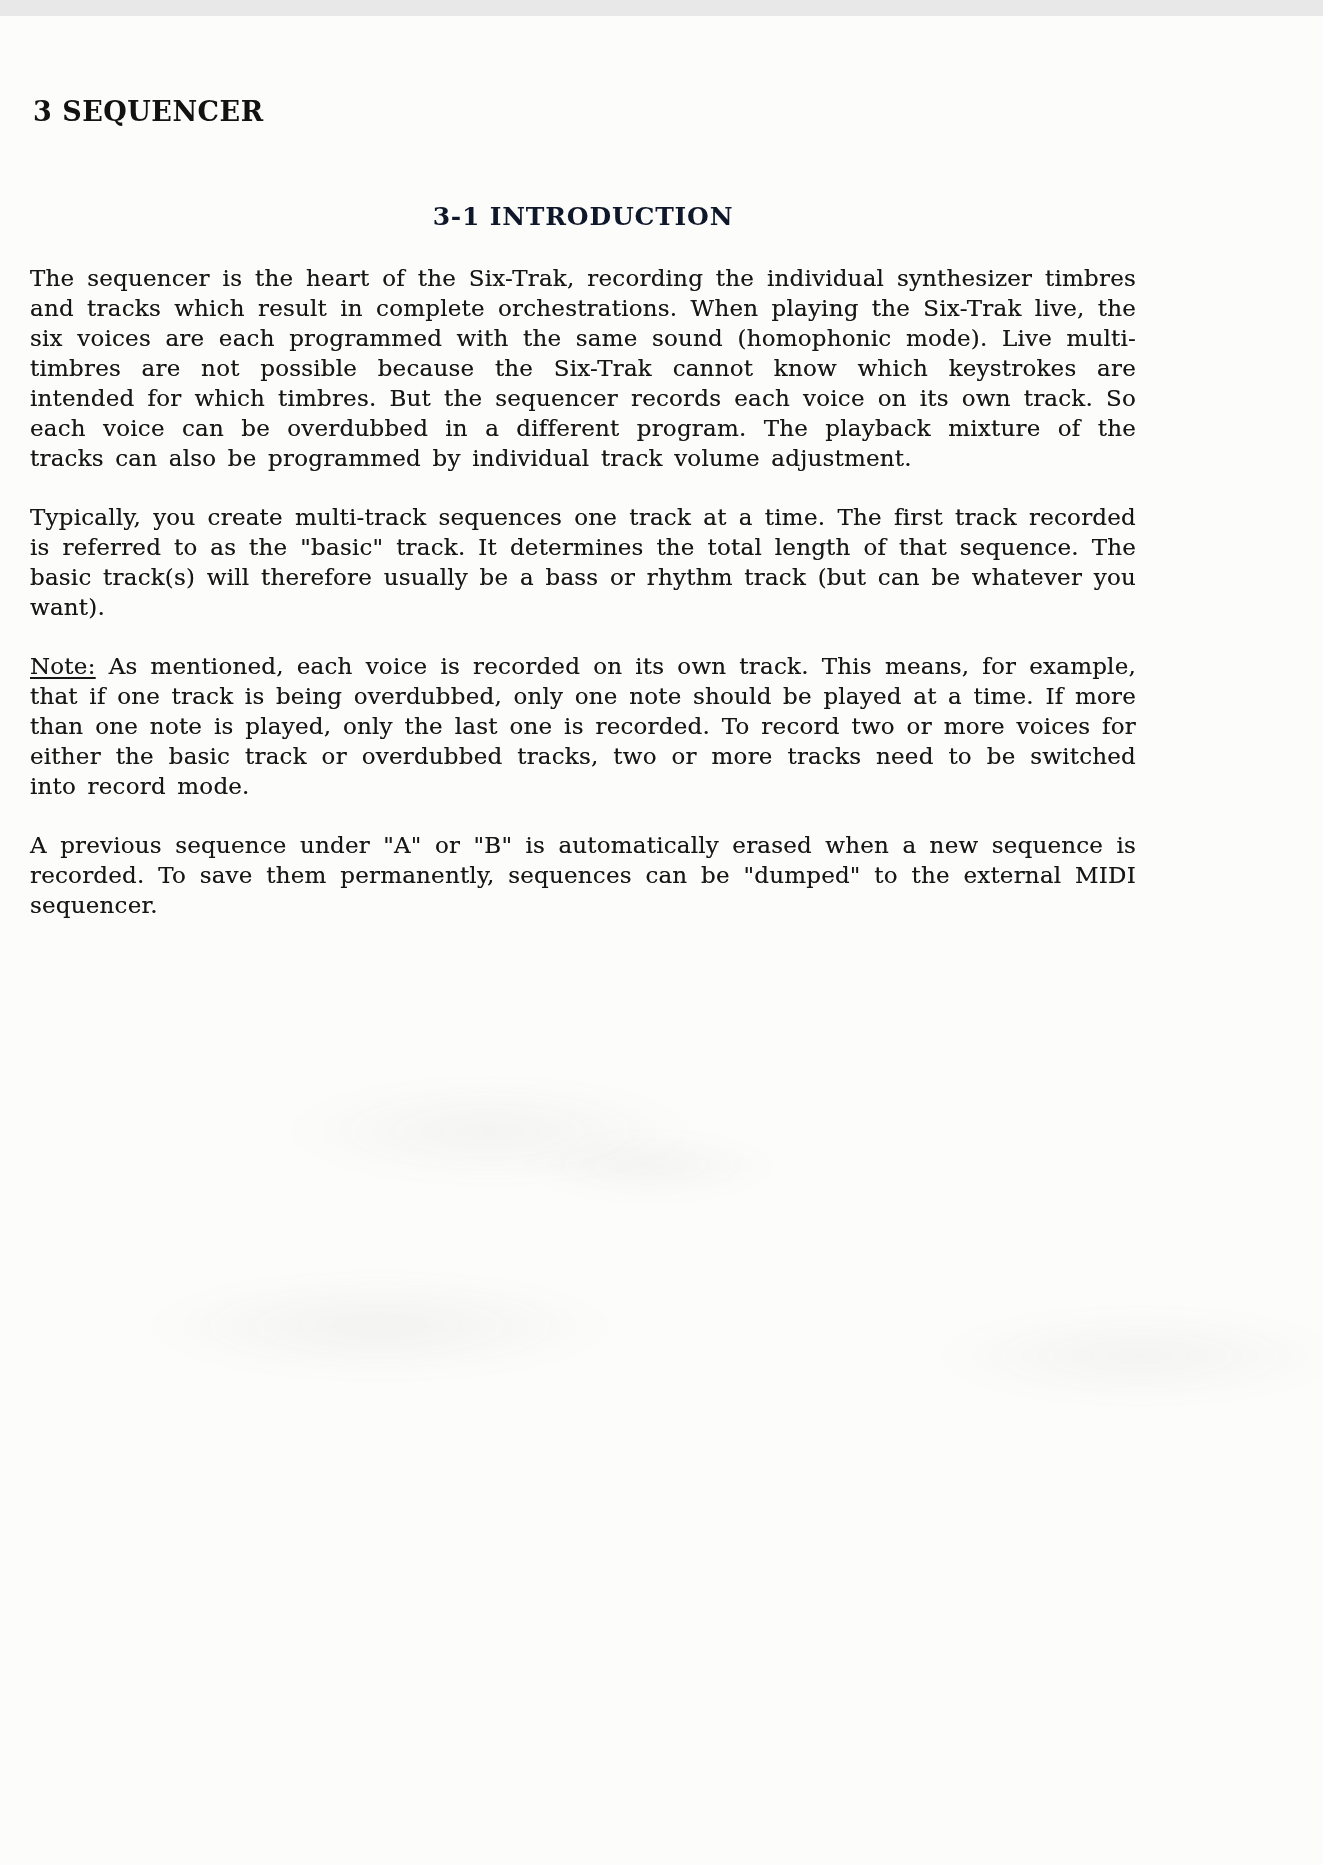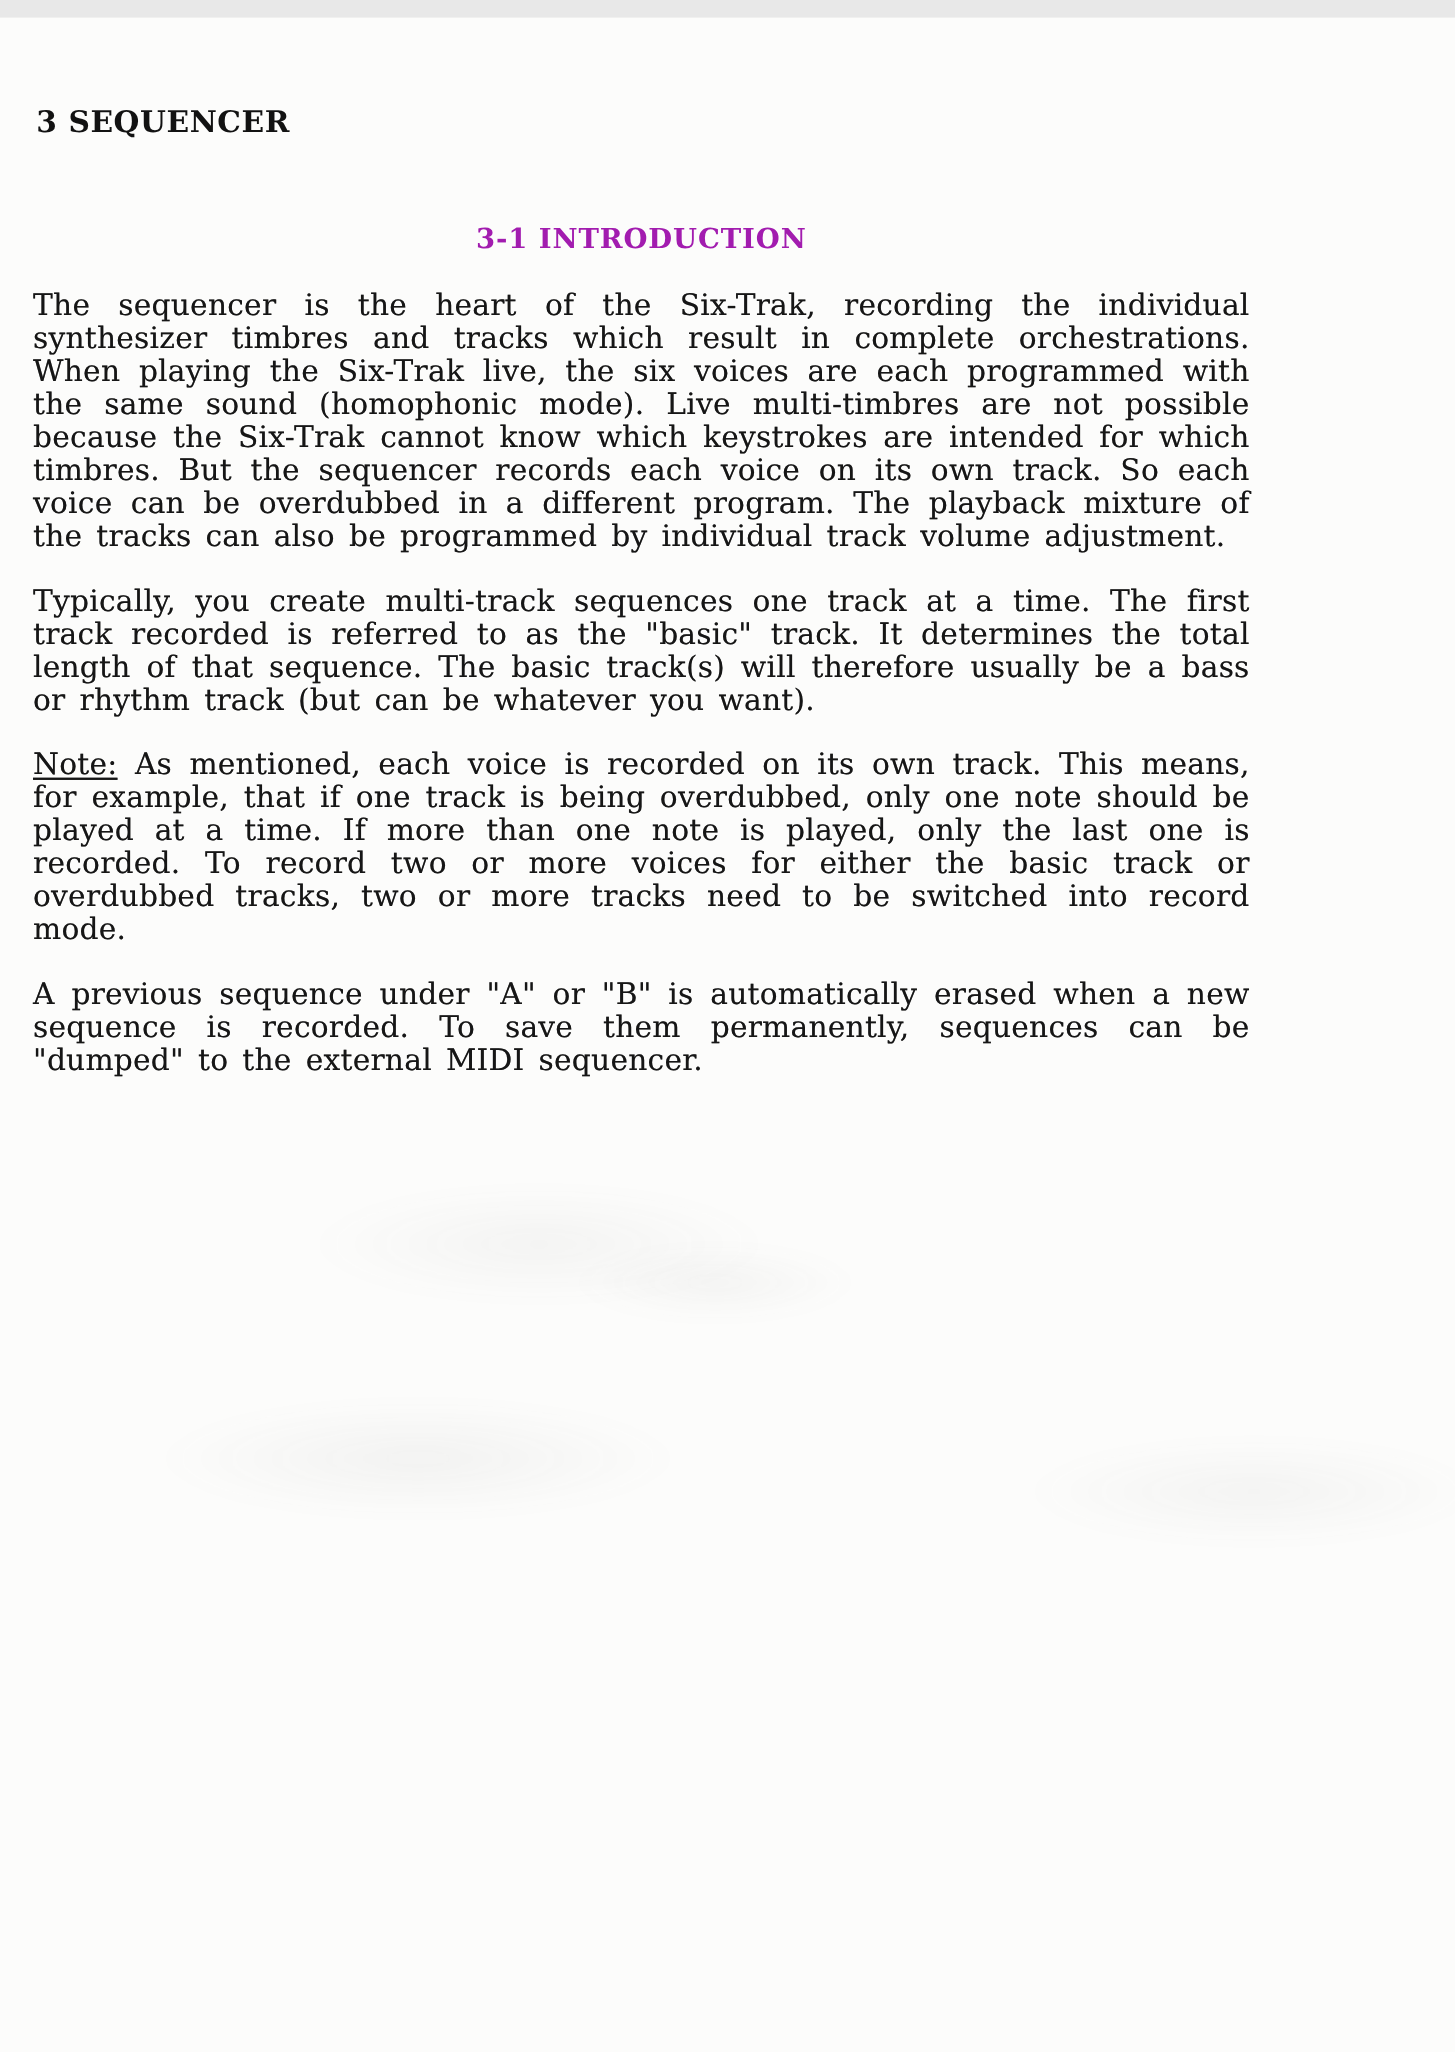--- a/index.html
+++ b/index.html
@@ -47,25 +47,25 @@
     left: 30px;
     top: 186px;
     width: 1106px;
   }
   .section-title {
     margin: 0 0 32px 0;
     text-align: center;
     font-size: 25px;
     font-weight: bold;
     letter-spacing: 0.8px;
-    color: #a21caf;
+    color: #0f172a;
   }
   .body-para {
     margin: 0 0 29px 0;
-    font-size: 27px;
+    font-size: 23px;
     line-height: 30px;
     text-align: justify;
     word-spacing: 4px;
     letter-spacing: 0.2px;
     text-shadow: 0 0 0.4px rgba(20,20,20,0.55);
   }
   .note-label {
     text-decoration: underline;
     text-underline-offset: 3px;
   }

